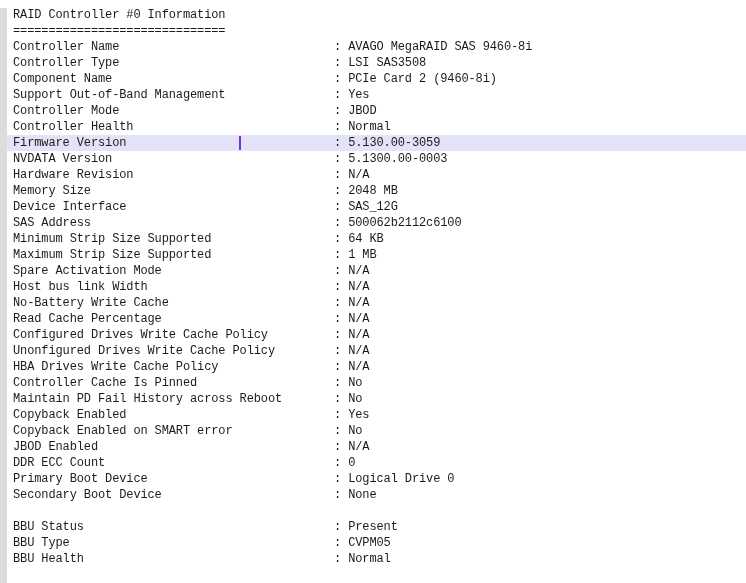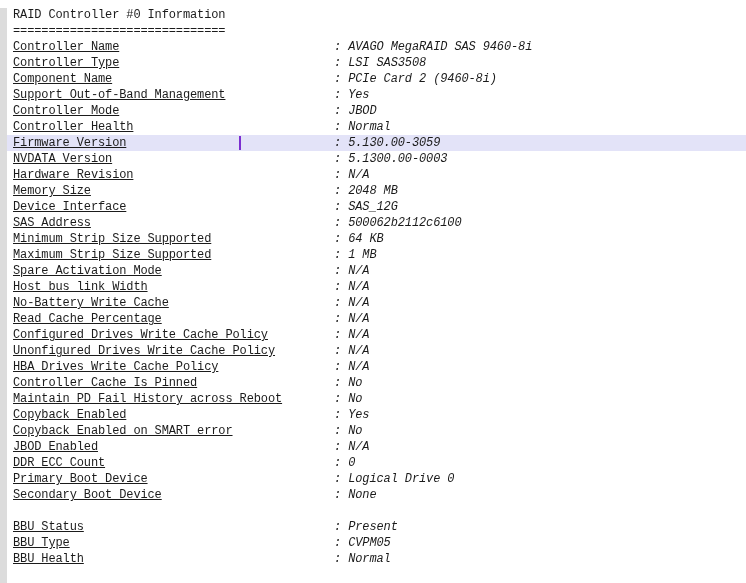--- a/index.html
+++ b/index.html
@@ -30,23 +30,23 @@
     line-height:16px;
     letter-spacing:-0.12px;
     color:var(--text);
     white-space:pre;
     cursor:text;
   }
   .row{height:16px;position:relative;}
   .row .lbl{
     display:inline-block;
     width:321px;
-    position:relative;z-index:1;text-decoration:underline;
+    position:relative;z-index:1;
   }
-  .row .val{position:relative;z-index:1;font-style:italic;}
+  .row .val{position:relative;z-index:1;}
   .row.hl .band{
     position:absolute;
     left:-6px;right:0;top:0;bottom:0;
     background:var(--hl);
     z-index:0;
   }
   .row.hl .caret{
     position:absolute;
     left:226px;top:1px;
     width:2px;height:14px;

